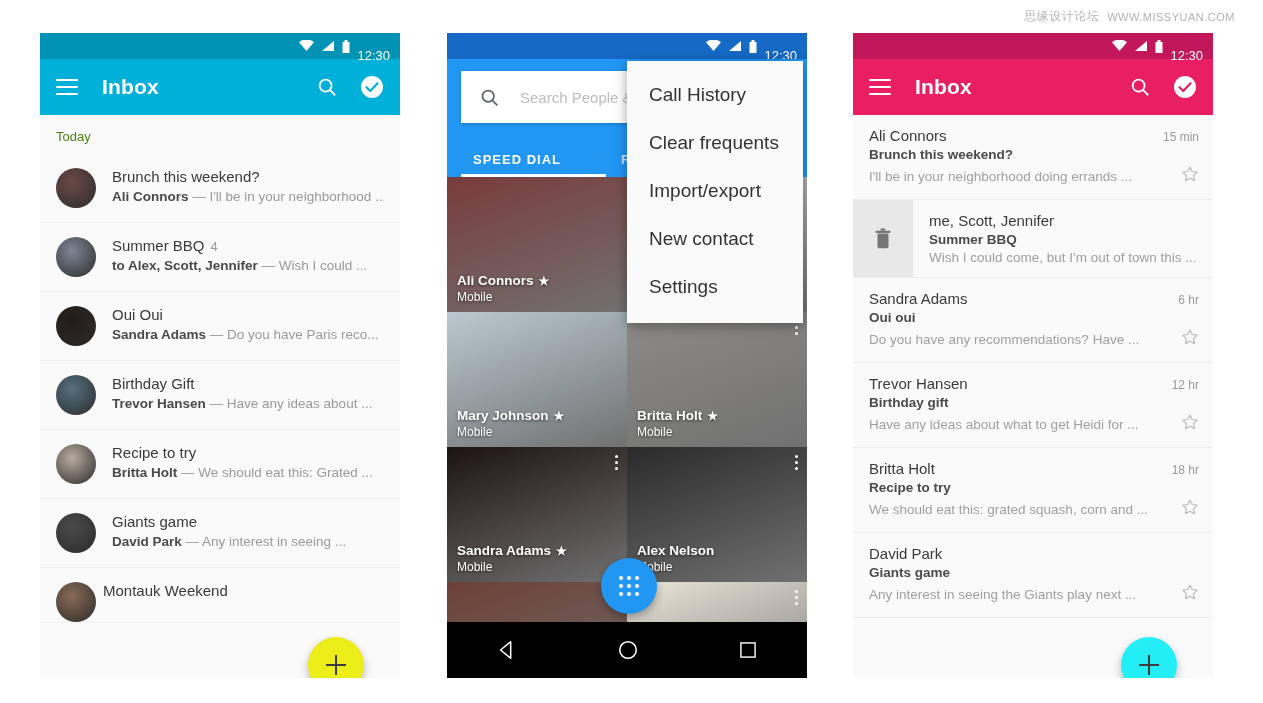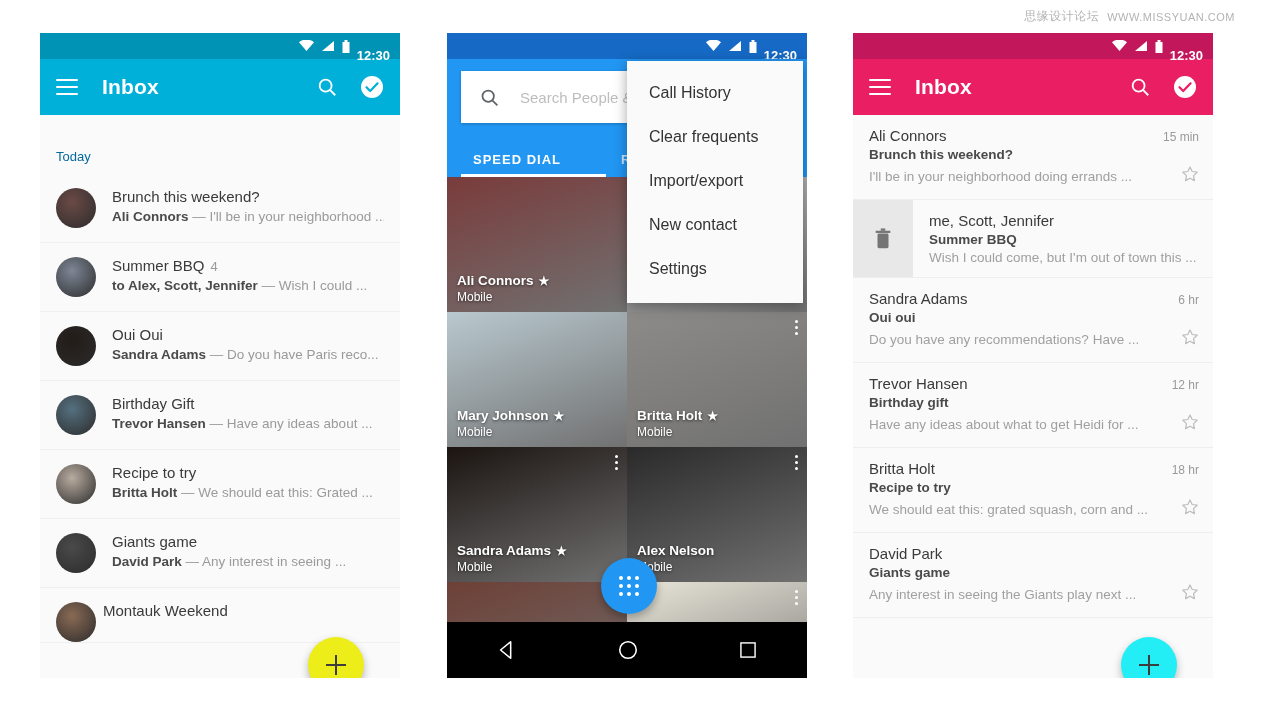--- a/index.html
+++ b/index.html
@@ -15,32 +15,32 @@
   
   .phone { position:absolute; top:33px; width:360px; height:645px; background:#fafafa;
            overflow:hidden; }
   #phone-left   { left:40px; }
   #phone-mid    { left:447px; }
   #phone-right  { left:853px; }
 
   .statusbar { height:26px; display:flex; align-items:center; justify-content:flex-end;
                padding:0 10px; gap:7px; color:#fff; }
   .sb-icons { display:flex; align-items:center; gap:7px; }
-  .sb-time { font-size:13px; font-weight:bold; color:#fff;margin-top:18px; }
+  .sb-time { font-size:13px; font-weight:normal; color:#fff;margin-top:18px; }
 
   .toolbar { height:56px; display:flex; align-items:center; padding:0 16px; color:#fff; }
   .tb-title { font-size:21px; font-weight:bold; margin-left:24px; flex:1; letter-spacing:.2px; }
   .tb-actions { display:flex; align-items:center; gap:22px; }
 
   .hamburger { width:22px; height:16px; display:flex; flex-direction:column; justify-content:space-between; }
   .hamburger i { display:block; height:2px; background:#fff; border-radius:1px; }
 
   
   .listarea { position:relative; height:563px; background:#fafafa; overflow:hidden; }
-  .today { font-size:13px; color:#0369a1; padding:14px 16px 10px 16px;margin-top:20px; }
+  .today { font-size:13px; color:#4d7c0f; padding:14px 16px 10px 16px; }
 
   .mailrow { display:flex; padding:14px 16px 14px 16px; gap:16px; align-items:flex-start;
              border-bottom:1px solid #f0f0f0; }
   .avatar { width:40px; height:40px; border-radius:50%; flex:0 0 40px; overflow:hidden; position:relative; }
   .mailtxt { flex:1; min-width:0; }
   .subject { font-size:15px; color:#3a3a3a; margin-bottom:4px; white-space:nowrap; overflow:hidden; }
   .subject .cnt { color:#9a9a9a; font-size:13px; margin-left:6px; }
   .snippet { font-size:13.5px; color:#9a9a9a; white-space:nowrap; overflow:hidden; }
   .snippet b { color:#4a4a4a; font-weight:bold; }
 
@@ -71,21 +71,21 @@
   .tile { position:relative; overflow:hidden; }
   .tile .tname { position:absolute; left:10px; bottom:24px; color:#fff; font-size:13.5px; font-weight:bold;
                  text-shadow:0 1px 3px rgba(0,0,0,.6); display:flex; align-items:center; gap:5px; }
   .tile .tsub { position:absolute; left:10px; bottom:8px; color:#fff; font-size:12px;
                 text-shadow:0 1px 3px rgba(0,0,0,.6); }
   .tile .kebab { position:absolute; right:9px; top:8px; display:flex; flex-direction:column; gap:3px; }
   .tile .kebab i { width:3px; height:3px; border-radius:50%; background:#fff; display:block; }
 
   .menu { position:absolute; left:180px; top:28px; width:176px; background:#fafafa; z-index:9;
           box-shadow:0 3px 12px rgba(0,0,0,.35); padding:10px 0 12px 0; }
-  .menu-item { padding:13px 22px; font-size:16px; color:#333; white-space:nowrap; }
+  .menu-item { padding:13px 22px; font-size:19px; color:#333; white-space:nowrap; }
 
   .dialfab { position:absolute; left:154px; top:525px; width:56px; height:56px; border-radius:50%;
              background:#2196F3; display:flex; align-items:center; justify-content:center; z-index:5;
              box-shadow:0 4px 9px rgba(0,0,0,.3); }
   .dialgrid { display:grid; grid-template-columns:repeat(3,4px); grid-gap:4px; }
   .dialgrid i { width:4px; height:4px; border-radius:50%; background:#fff; display:block; }
 
   
   .convrow { position:relative; display:flex; align-items:stretch; border-bottom:1px solid #eee; background:#fafafa; }
   .convrow .trash { width:60px; background:#e8e8e8; display:flex; align-items:center; justify-content:center; }

